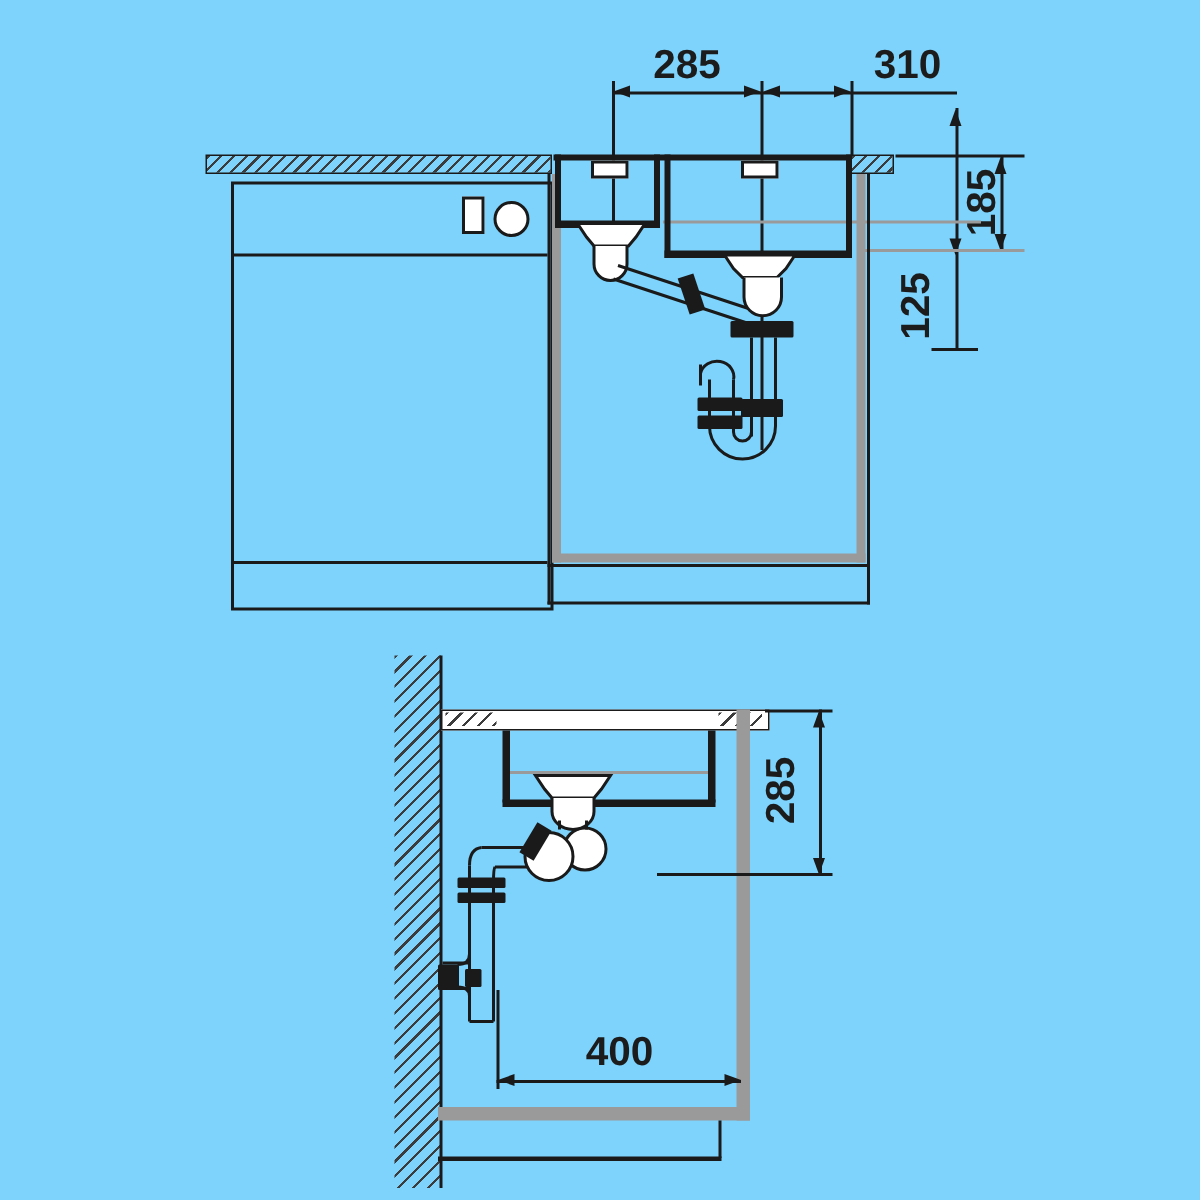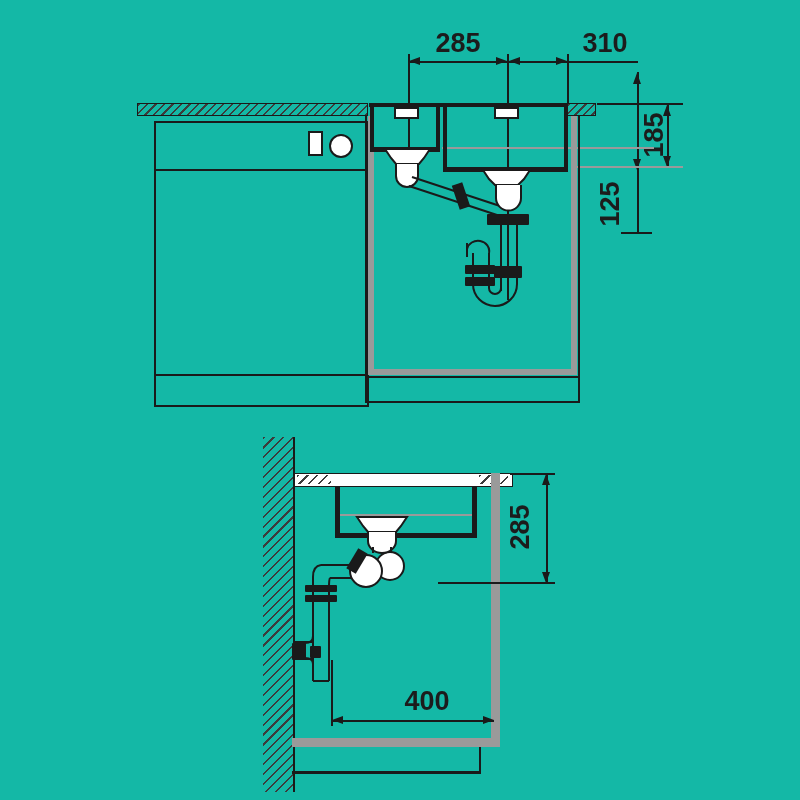--- a/index.html
+++ b/index.html
@@ -1,17 +1,17 @@
 <!DOCTYPE html>
 <html><head>
 <meta charset="utf-8">
 <style>
   :root{ --ln:#1a1a1a; --gy:#9a9a9a; }
   html,body{margin:0;padding:0;background:#fff;}
-  #stage{position:relative;width:800px;height:800px;background:#14b8a6;overflow:hidden;
+  #stage{position:relative;width:800px;height:800px;background:#7dd3fc;overflow:hidden;
          font-family:"Liberation Sans",sans-serif;}
   .a{position:absolute;}
   .h{position:absolute;background:var(--ln);height:2px;}
   .v{position:absolute;background:var(--ln);width:2px;}
   .h1{height:1.5px;} .v1{width:1.5px;}
   .gh{position:absolute;background:var(--gy);}
   .gv{position:absolute;background:var(--gy);}
   .hatch{position:absolute;border:1.5px solid var(--ln);
          background:repeating-linear-gradient(135deg,#3c3c3c 0 1.5px,transparent 1.5px 6px);}
   .hatchfill{position:absolute;
@@ -112,21 +112,21 @@
     <div class="ar u" style="left:542px;top:44px;"></div>
     <div class="ar d" style="left:542px;top:142px;"></div>
     <div class="h h1" style="left:510px;top:43px;width:45px;"></div>
     <div class="h h1" style="left:438px;top:152px;width:117px;"></div>
     <div class="dim rot" style="left:490px;top:82px;">285</div>
 
     <div class="h h1" style="left:331px;top:290px;width:163px;"></div>
     <div class="ar l" style="left:332px;top:286px;"></div>
     <div class="ar r" style="left:483px;top:286px;"></div>
     <div class="v v1" style="left:331px;top:230px;height:66px;"></div>
-    <div class="dim" style="left:397px;top:256px;">400</div>
+    <div class="dim" style="left:383px;top:256px;">400</div>
   </div>
 
   <svg width="800" height="800" viewBox="0 0 800 800">
     <g stroke="#1a1a1a" stroke-width="2" fill="none">
 
       <path fill="#fff" d="M385 149 H430 L424 158 L419 164 H396 L391 158 Z"></path>
       <path fill="#fff" d="M396 164 V176 A11 11 0 0 0 418 176 V164"></path>
 
       <path d="M412 177 L500 206 M409 186 L497 215"></path>
       <path stroke-width="11" d="M457 184 L465 208"></path>

